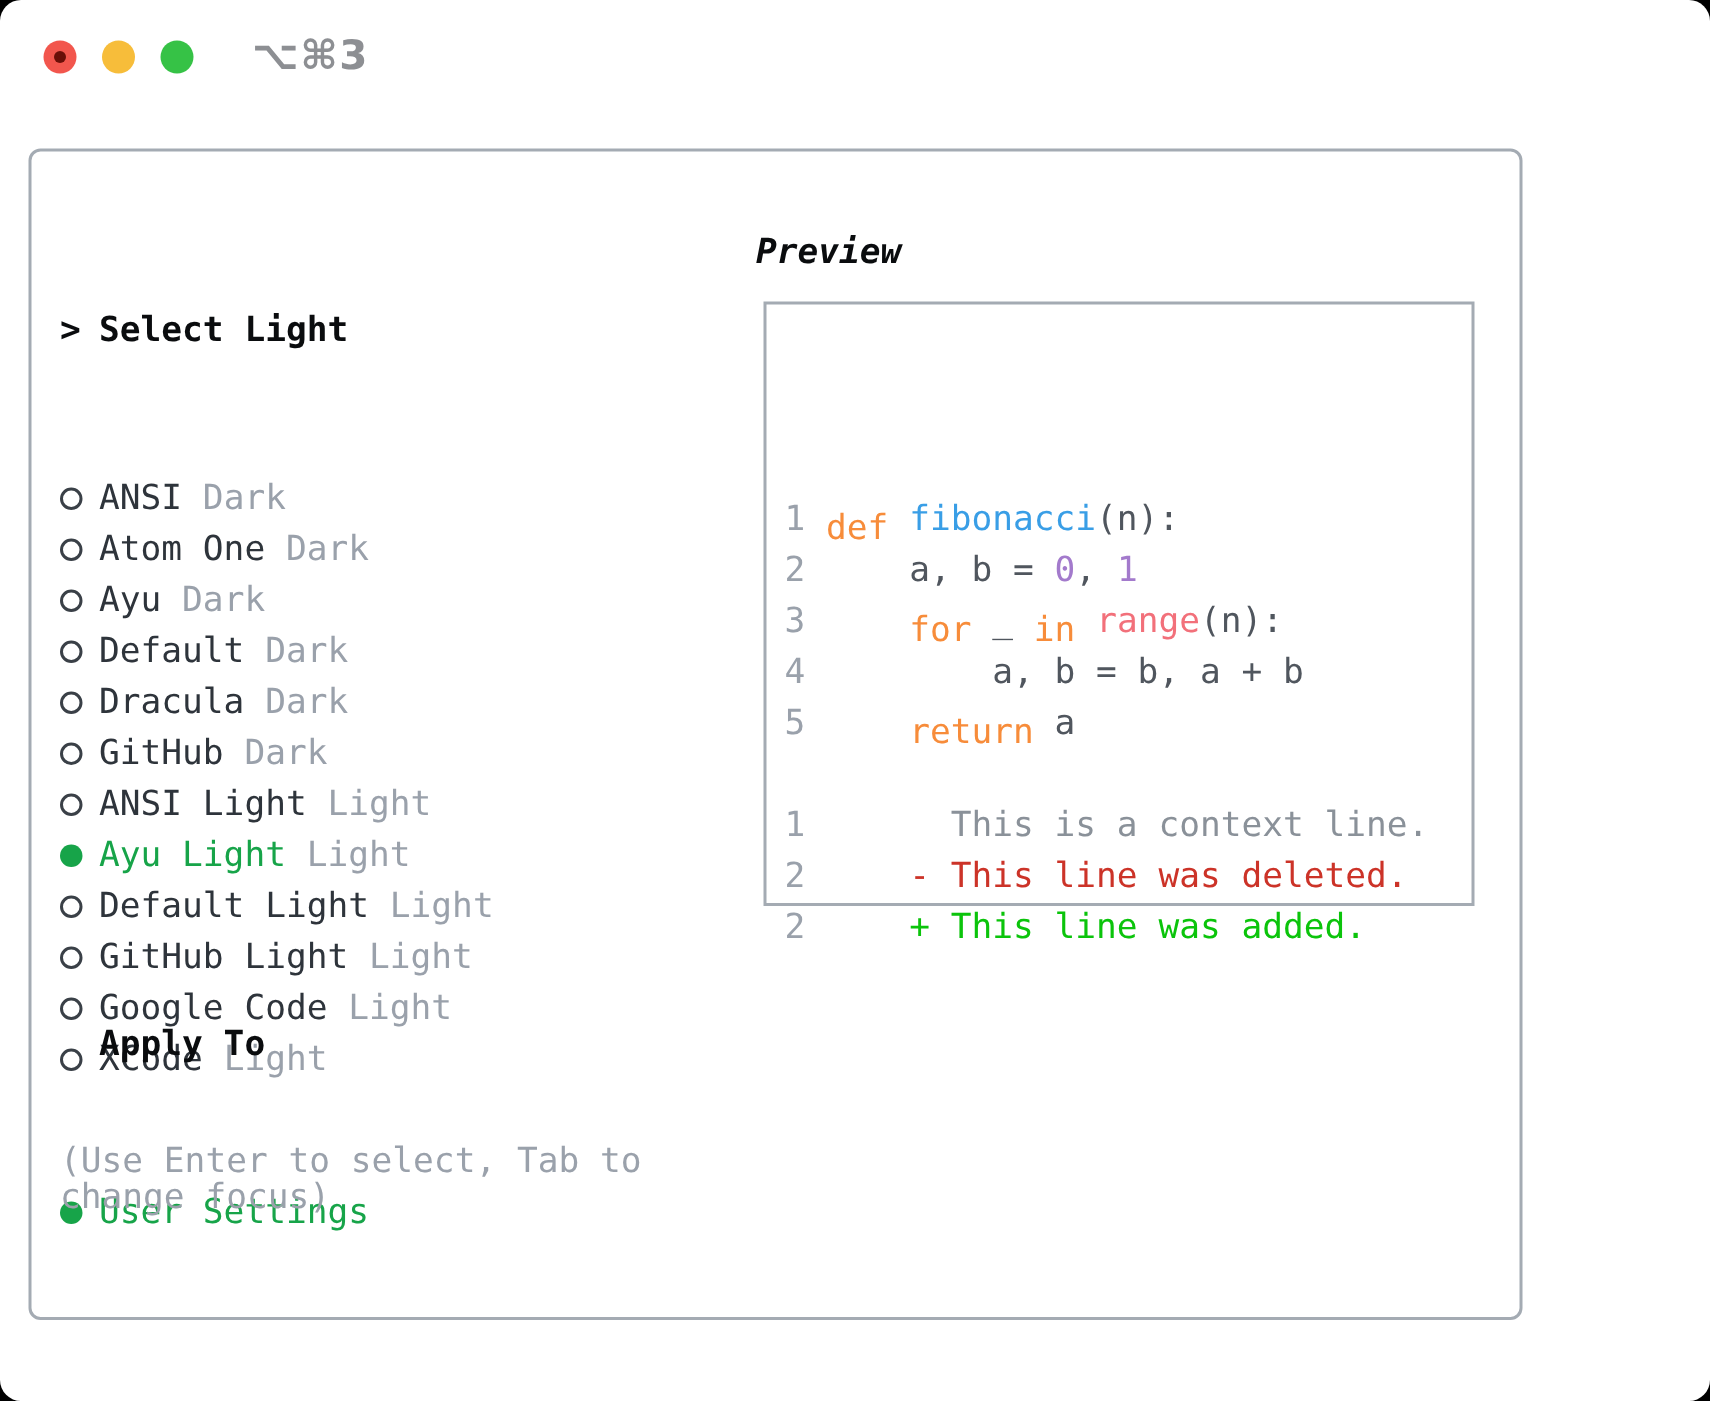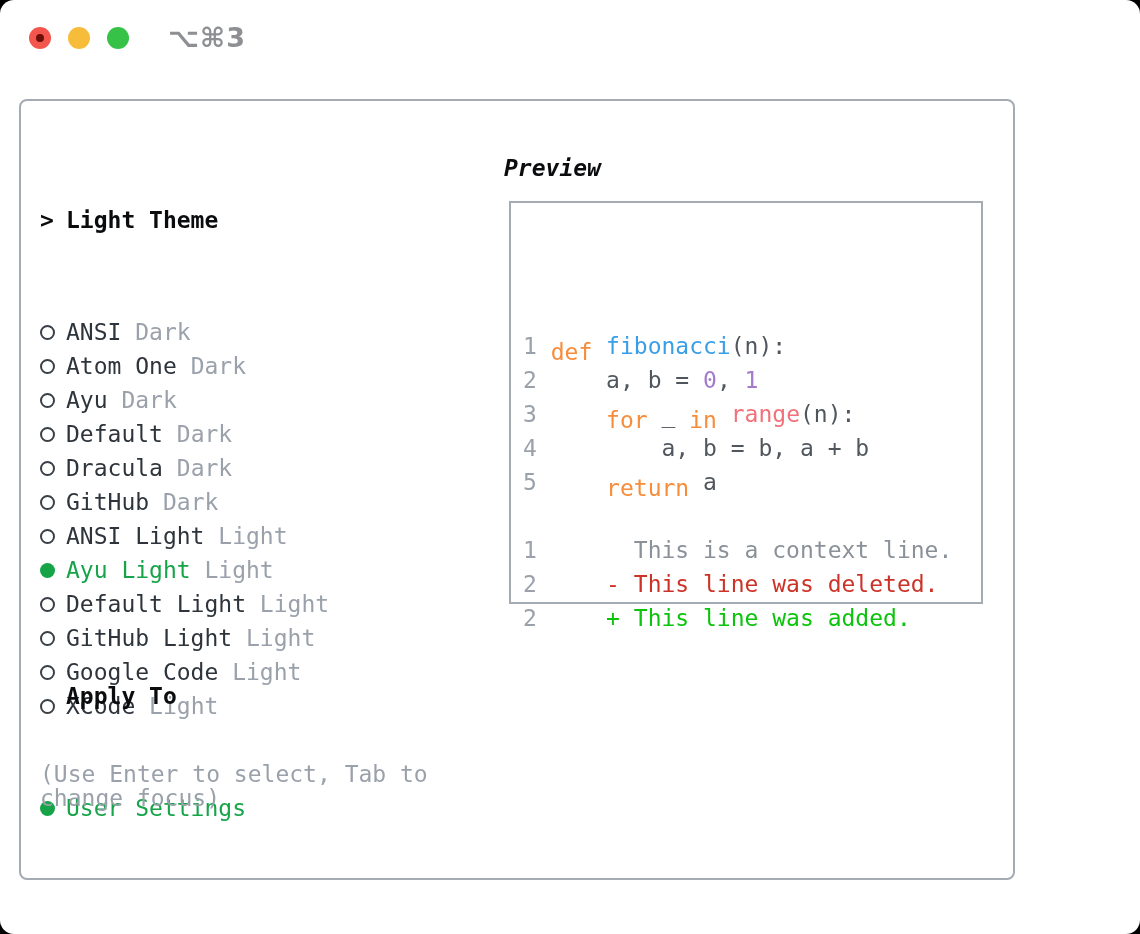--- a/index.html
+++ b/index.html
@@ -71,21 +71,21 @@
     <div class="light red"></div>
     <div class="light yellow"></div>
     <div class="light green"></div>
   </div>
   <div class="window-title">⌥⌘3</div>
 
   <div class="panel">
 
     <div class="rows theme-rows">
       <div class="row">
-        <span class="prefix">&gt;</span><span class="hdr">Light Theme</span>
+        <span class="prefix">&gt;</span><span class="hdr">Select Light</span>
       </div>
       
     <div class="row"><span class="radio-cell"><span class="radio"></span></span><span class="name">ANSI</span><span class="variant"> Dark</span></div><div class="row"><span class="radio-cell"><span class="radio"></span></span><span class="name">Atom One</span><span class="variant"> Dark</span></div><div class="row"><span class="radio-cell"><span class="radio"></span></span><span class="name">Ayu</span><span class="variant"> Dark</span></div><div class="row"><span class="radio-cell"><span class="radio"></span></span><span class="name">Default</span><span class="variant"> Dark</span></div><div class="row"><span class="radio-cell"><span class="radio"></span></span><span class="name">Dracula</span><span class="variant"> Dark</span></div><div class="row"><span class="radio-cell"><span class="radio"></span></span><span class="name">GitHub</span><span class="variant"> Dark</span></div><div class="row"><span class="radio-cell"><span class="radio"></span></span><span class="name">ANSI Light</span><span class="variant"> Light</span></div><div class="row"><span class="radio-cell"><span class="radio sel"></span></span><span class="name sel">Ayu Light</span><span class="variant"> Light</span></div><div class="row"><span class="radio-cell"><span class="radio"></span></span><span class="name">Default Light</span><span class="variant"> Light</span></div><div class="row"><span class="radio-cell"><span class="radio"></span></span><span class="name">GitHub Light</span><span class="variant"> Light</span></div><div class="row"><span class="radio-cell"><span class="radio"></span></span><span class="name">Google Code</span><span class="variant"> Light</span></div><div class="row"><span class="radio-cell"><span class="radio"></span></span><span class="name">XCode</span><span class="variant"> Light</span></div></div>
 
     <div class="rows apply-rows">
       <div class="row">
         <span class="prefix"> </span><span class="hdr">Apply To</span>
       </div>
       
     <div class="row"><span class="radio-cell"><span class="radio sel"></span></span><span class="name sel">User Settings</span></div></div>

